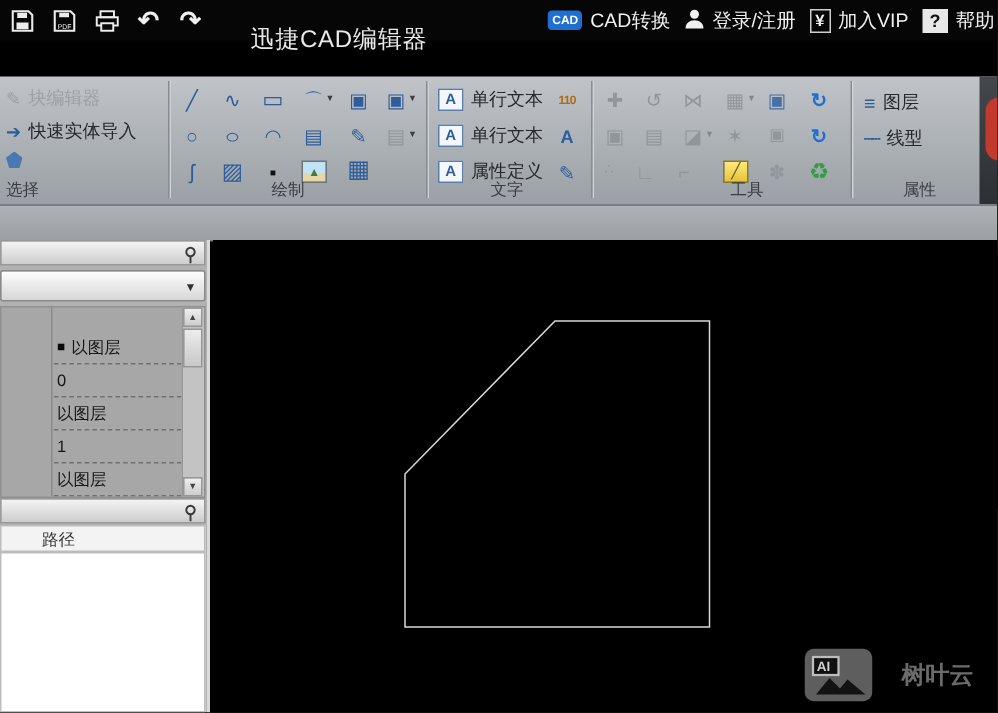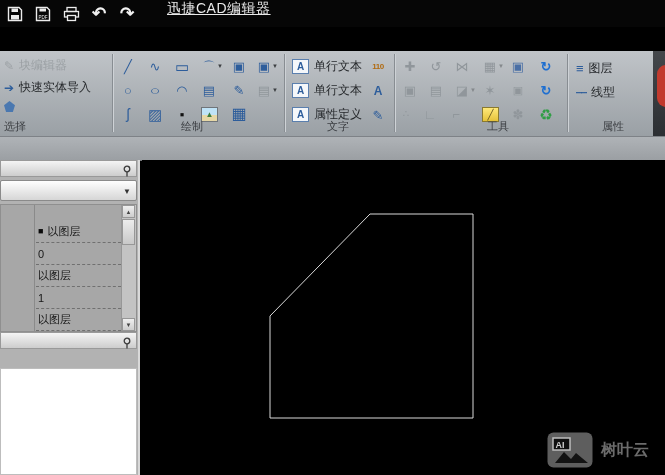--- a/index.html
+++ b/index.html
@@ -3,21 +3,21 @@
 <meta charset="utf-8">
 <style>
   html,body{margin:0;padding:0;background:#222;}
   .window{position:relative;width:665px;height:475px;overflow:hidden;background:#000;
           font-family:"Liberation Sans",sans-serif;-webkit-font-smoothing:antialiased;}
   
   .titlebar{position:absolute;left:0;top:0;width:665px;height:27px;background:#060606;display:flex;align-items:center;}
   .qicons{display:flex;align-items:center;gap:10px;padding-left:6px;}
   .qicon{width:18px;height:18px;display:flex;align-items:center;justify-content:center;}
   .arrow-glyph{font-size:17px;color:#f0f0f0;font-weight:bold;line-height:1;}
-  .apptitle{position:absolute;left:167px;top:0;font-size:14px;color:#e9e9e9;letter-spacing:.5px;text-decoration:underline;}
+  .apptitle{position:absolute;left:167px;top:16px;font-size:16px;color:#e9e9e9;letter-spacing:.5px;}
   .tb-actions{position:absolute;right:0;top:0;height:27px;display:flex;align-items:center;gap:9px;padding-right:2px;overflow:hidden;white-space:nowrap;}
   .tb-act{display:flex;align-items:center;gap:5px;color:#f0f0f0;font-size:13px;}
   .cad-badge{background:#1f6fd0;color:#fff;font-size:8px;font-weight:bold;border-radius:3px;padding:2px 3px;}
   .yen-badge{border:1px solid #cfcfcf;color:#f0f0f0;font-size:11px;font-weight:bold;padding:0 3px;line-height:14px;}
   .help-badge{background:#e8e8e8;color:#111;font-size:12px;font-weight:bold;padding:0 5px;line-height:16px;}
   
   .tabbar{position:absolute;left:0;top:27px;width:665px;height:24px;background:#000;display:flex;align-items:flex-end;padding-left:8px;box-sizing:border-box;}
   .tab{font-size:12px;font-weight:bold;color:#f2f2f2;padding:4px 12px 5px;cursor:default;}
   .tab.active{background:linear-gradient(#e6e6e6,#b4b4b4);color:#101010;border-radius:2px 2px 0 0;}
   
@@ -58,21 +58,21 @@
   .lp-row{height:21px;display:flex;align-items:center;gap:4px;font-size:11px;color:#161616;border-bottom:1px dashed #707070;padding-left:2px;}
   .swatch{font-size:9px;color:#0a0a0a;line-height:1;}
   .sbar{position:absolute;right:0;top:0;bottom:0;width:14px;background:#c3c3c3;border-left:1px solid #979797;}
   .sbtn{position:absolute;left:0;width:13px;height:13px;background:linear-gradient(#efefef,#cdcdcd);border:1px solid #979797;box-sizing:border-box;display:flex;align-items:center;justify-content:center;font-size:6px;color:#444;}
   .sthumb{position:absolute;left:0;top:14px;width:13px;height:26px;background:linear-gradient(#ececec,#c8c8c8);border:1px solid #979797;box-sizing:border-box;}
   .lp-bar2{top:172px;}
   .lp-pathhdr{position:absolute;left:0;top:190px;width:137px;height:18px;background:#f3f3f3;border:1px solid #bdbdbd;box-sizing:border-box;font-size:11px;color:#3a3a3a;display:flex;align-items:center;padding-left:27px;}
   .lp-white{position:absolute;left:0;top:208px;width:137px;height:107px;background:#ffffff;border:1px solid #bdbdbd;box-sizing:border-box;}
   
   .canvas{position:absolute;left:142px;top:160px;width:523px;height:315px;background:#000;}
-  .wmark{position:absolute;right:16px;bottom:7px;display:flex;align-items:center;gap:8px;}
+  .wmark{position:absolute;right:16px;bottom:7px;display:flex;align-items:center;gap:19px;}
   .wmark-label{font-size:16px;font-weight:bold;color:#6b6b6b;}
 </style>
 </head>
 <body>
 
 <div class="window">
 
   <div class="titlebar">
     <div class="qicons">
       <span class="qicon">
@@ -93,20 +93,43 @@
         <svg width="17" height="16" viewBox="0 0 17 16">
             <rect x="4" y="1.5" width="9" height="4" fill="none" stroke="#ececec" stroke-width="1.3"></rect>
             <rect x="1.5" y="5.5" width="14" height="5.5" fill="none" stroke="#ececec" stroke-width="1.3"></rect>
             <rect x="4.5" y="9.5" width="8" height="5" fill="#0a0a0a" stroke="#ececec" stroke-width="1.3"></rect>
           </svg>
       </span>
       <span class="qicon arrow-glyph">↶</span>
       <span class="qicon arrow-glyph">↷</span>
     </div>
     <div class="apptitle">迅捷CAD编辑器</div>
+    <div class="tb-actions">
+      <span class="tb-act">
+        <span class="cad-badge">CAD</span>
+        <span>CAD转换</span>
+      </span>
+      <span class="tb-act">
+        <span>
+          <svg width="14" height="15" viewBox="0 0 14 15">
+              <circle cx="7" cy="4.5" r="3" fill="#f0f0f0"></circle>
+              <path d="M1 14c0-3.5 2.7-5.5 6-5.5s6 2 6 5.5z" fill="#f0f0f0"></path>
+            </svg>
+        </span>
+        <span>登录/注册</span>
+      </span>
+      <span class="tb-act">
+        <span class="yen-badge">¥</span>
+        <span>加入VIP</span>
+      </span>
+      <span class="tb-act">
+        <span class="help-badge">?</span>
+        <span>帮助</span>
+      </span>
+    </div>
   </div>
 
 
   <div class="ribbon">
 
     <div class="sel-item dis" style="top:6px;">
       <span class="si">✎</span>
       <span>块编辑器</span>
     </div>
     <div class="sel-item" style="top:28px;">
@@ -247,20 +270,23 @@
         <span class="sbtn" style="bottom:0;">▼</span>
       </div>
     </div>
     <div class="lp-bar lp-bar2">
       <span class="pin">
         <svg width="10" height="12" viewBox="0 0 10 12">
             <circle cx="5" cy="4" r="2.8" fill="none" stroke="#3a3a3a" stroke-width="1.3"></circle>
             <line x1="5" y1="7" x2="5" y2="11.5" stroke="#3a3a3a" stroke-width="1.3"></line>
           </svg>
       </span>
+    </div>
+    <div class="lp-pathhdr">
+      <span>路径</span>
     </div>
     <div class="lp-white"></div>
   </div>
 
   <div class="canvas">
     <svg width="523" height="315" viewBox="0 0 523 315">
       <polygon fill="none" stroke="#d9d9d9" stroke-width="1" points="228,54 331,54 331,258 128,258 128,156"></polygon>
     </svg>
     <div class="wmark">
       <svg width="46" height="36" viewBox="0 0 46 36">

